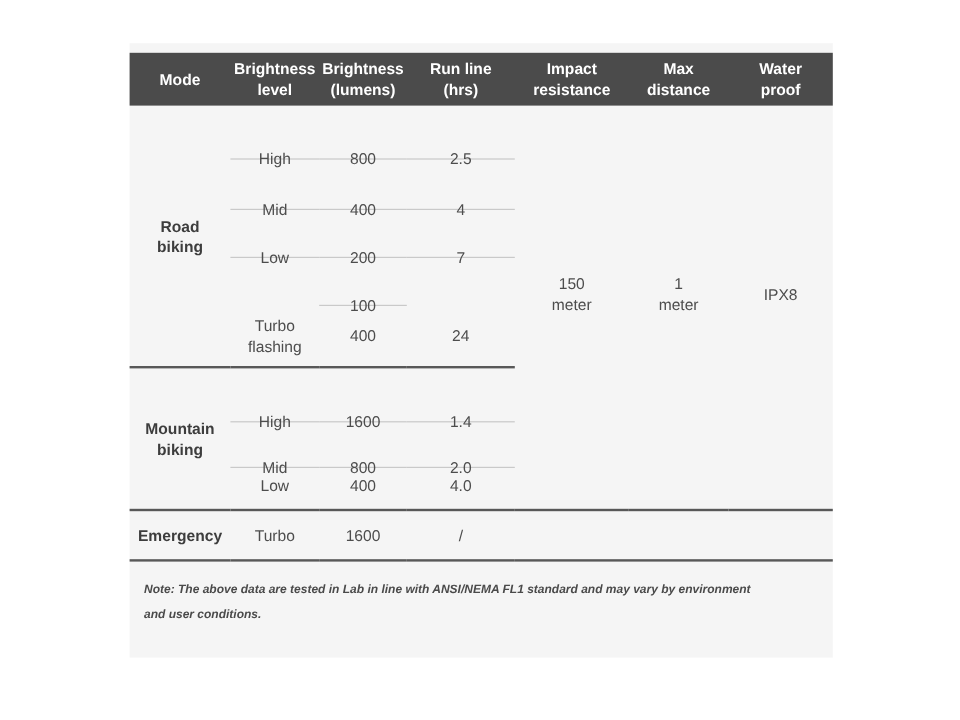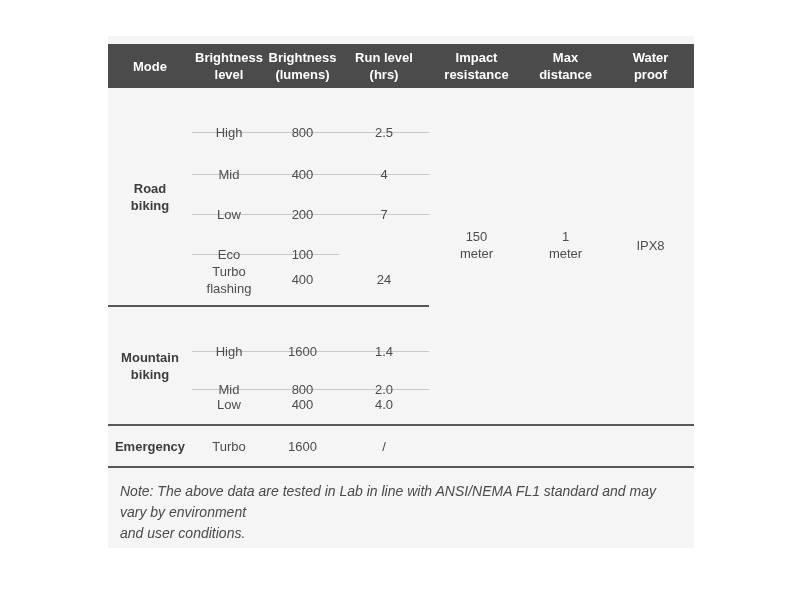--- a/index.html
+++ b/index.html
@@ -65,23 +65,24 @@
   .span-road { grid-row: 1 / span 5; }
   .span-mtn { grid-row: 6 / span 3; }
   .span-body { grid-row: 1 / span 8; }
   .span-right { grid-column: 5 / span 3; grid-row: 9; }
 
   
   .note {
     height: 68px;
     padding: 13px 14px 0 12px;
     font-style: italic;
-    font-size: 14px;
+    font-size: 10px;
     line-height: 21px;
     color: #4a4a4a;
+    font-weight: bold;
   }
 </style>
 </head>
 <body>
 
 <div class="page">
   <div class="panel">
 
     <div class="thead">
       <div class="th">
@@ -90,21 +91,21 @@
       </div>
       <div class="th">
         <div>Brightness</div>
         <div>level</div>
       </div>
       <div class="th">
         <div>Brightness</div>
         <div>(lumens)</div>
       </div>
       <div class="th">
-        <div>Run level</div>
+        <div>Run line</div>
         <div>(hrs)</div>
       </div>
       <div class="th">
         <div>Impact</div>
         <div>resistance</div>
       </div>
       <div class="th">
         <div>Max</div>
         <div>distance</div>
       </div>
@@ -139,23 +140,20 @@
         </div>
       <div class="td c3 r2 bl">400</div>
       <div class="td c4 r2 bl">4</div>
 
       <div class="td c2 r3 bl">
           <div>Low</div>
         </div>
       <div class="td c3 r3 bl">200</div>
       <div class="td c4 r3 bl">7</div>
 
-      <div class="td c2 r4 bl">
-          <div>Eco</div>
-        </div>
       <div class="td c3 r4 bl">100</div>
 
       <div class="td c2 r5 bd">
         <div>Turbo</div>
         <div>flashing</div>
       </div>
       <div class="td c3 r5 bd">400</div>
       <div class="td c4 r5 bd">24</div>
 
       <div class="td c2 r6 bl">

